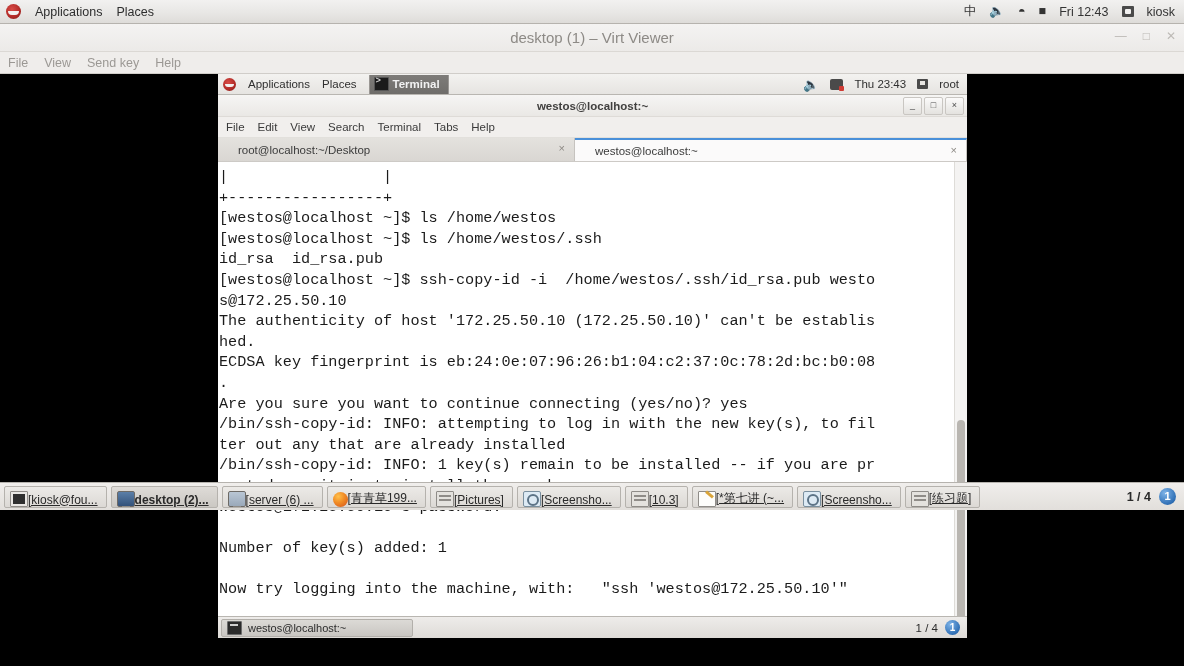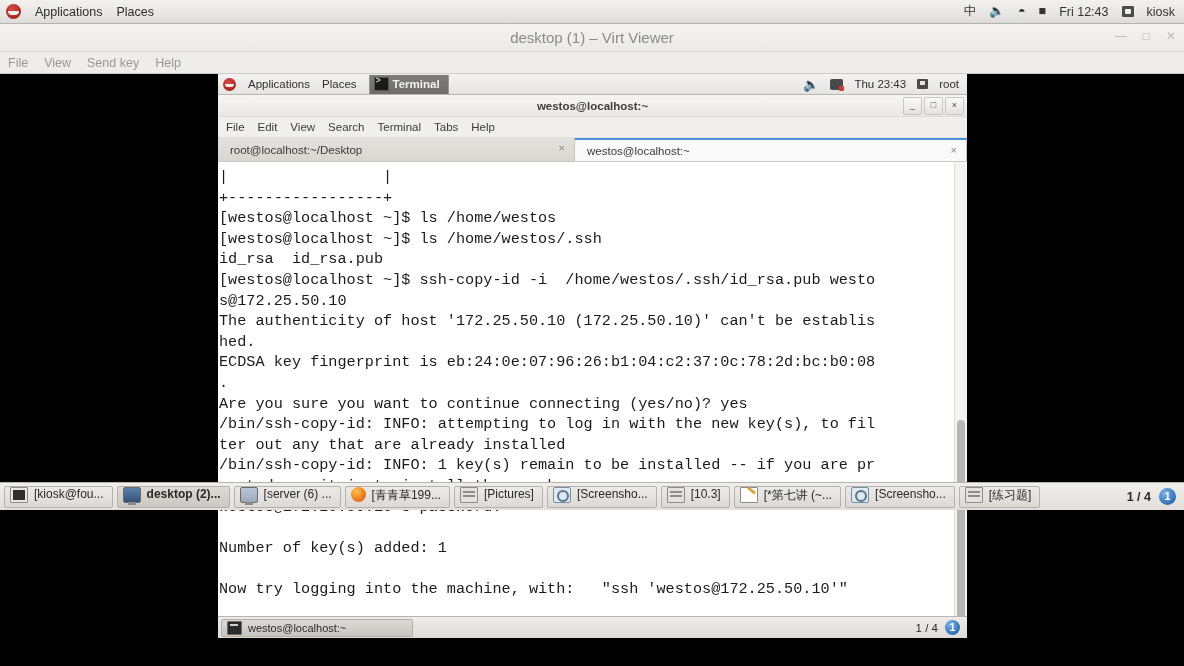--- a/index.html
+++ b/index.html
@@ -125,21 +125,21 @@
   }
   .tw-menubar span{ font-size:11.5px; color:#3a3a3a; }
   .tw-tabs{
     height:24px; background:#e9e7e4; display:flex; align-items:stretch;
     border-bottom:1px solid #cdcac6; box-sizing:border-box;
   }
   .tab {
     display:flex; align-items:center; position:relative;
     font-size:11.5px; color:#3b3b3b; box-sizing:border-box;
   }
-  .tab .lbl{ padding-left:12px; }
+  .tab .lbl{ padding-left:20px; }
   .tab .x{ position:absolute; right:9px; top:4px; color:#8c8984; font-size:11px; }
   .tab.inactive{
     width:357px; background: linear-gradient(to bottom,#e4e2de,#d9d6d2);
     border-right:1px solid #c6c3bf;
   }
   .tab.active{
     width:392px; background:#fbfafa; border-top:2px solid #4a90d9;
     border-right:1px solid #c6c3bf;
   }
 
@@ -190,25 +190,25 @@
   }
 
   
   .host-taskbar{
     position:absolute; left:0; bottom:0; width:1184px; height:28px;
     background: linear-gradient(to bottom,#f0eeec 0%,#e2dfdb 100%);
     border-top:1px solid #b6b3ae;
     display:flex; align-items:center; box-sizing:border-box;
   }
   .ht-item{
-    display:flex; align-items:flex-start; gap:6px; height:22px;
+    display:flex; align-items:flex-end; gap:0; height:22px;
     margin-left:4px; padding: 0 8px 0 5px;
     background: linear-gradient(to bottom,#eceae7,#dcd9d5);
     border:1px solid #b5b2ad; border-radius:2px; box-sizing:border-box;
-    font-size:12px; color:#2a2a2a; white-space:nowrap; overflow:hidden;
+    font-size:12px; color:#2a2a2a; white-space:nowrap; overflow:hidden;text-decoration:underline;
   }
   .ht-item.active{
     background: linear-gradient(to bottom,#dedbd7,#cbc8c3);
     font-weight:bold;
   }
   .ht-ico{ width:16px; height:14px; flex:none; position:relative; }
   .ico-term{ background:#e9e7e4; border:1px solid #8f8c88; border-radius:1px; }
   .ico-term::after{content:"";position:absolute;left:2px;top:2px;right:2px;bottom:2px;background:#2f2f2f;}
   .ico-disp{ background:linear-gradient(to bottom,#5b7fa8,#33527a); border:1px solid #6d6a66; border-radius:2px;}
   .ico-disp::after{content:"";position:absolute;left:4px;bottom:-3px;width:8px;height:3px;background:#8e8b87;}

